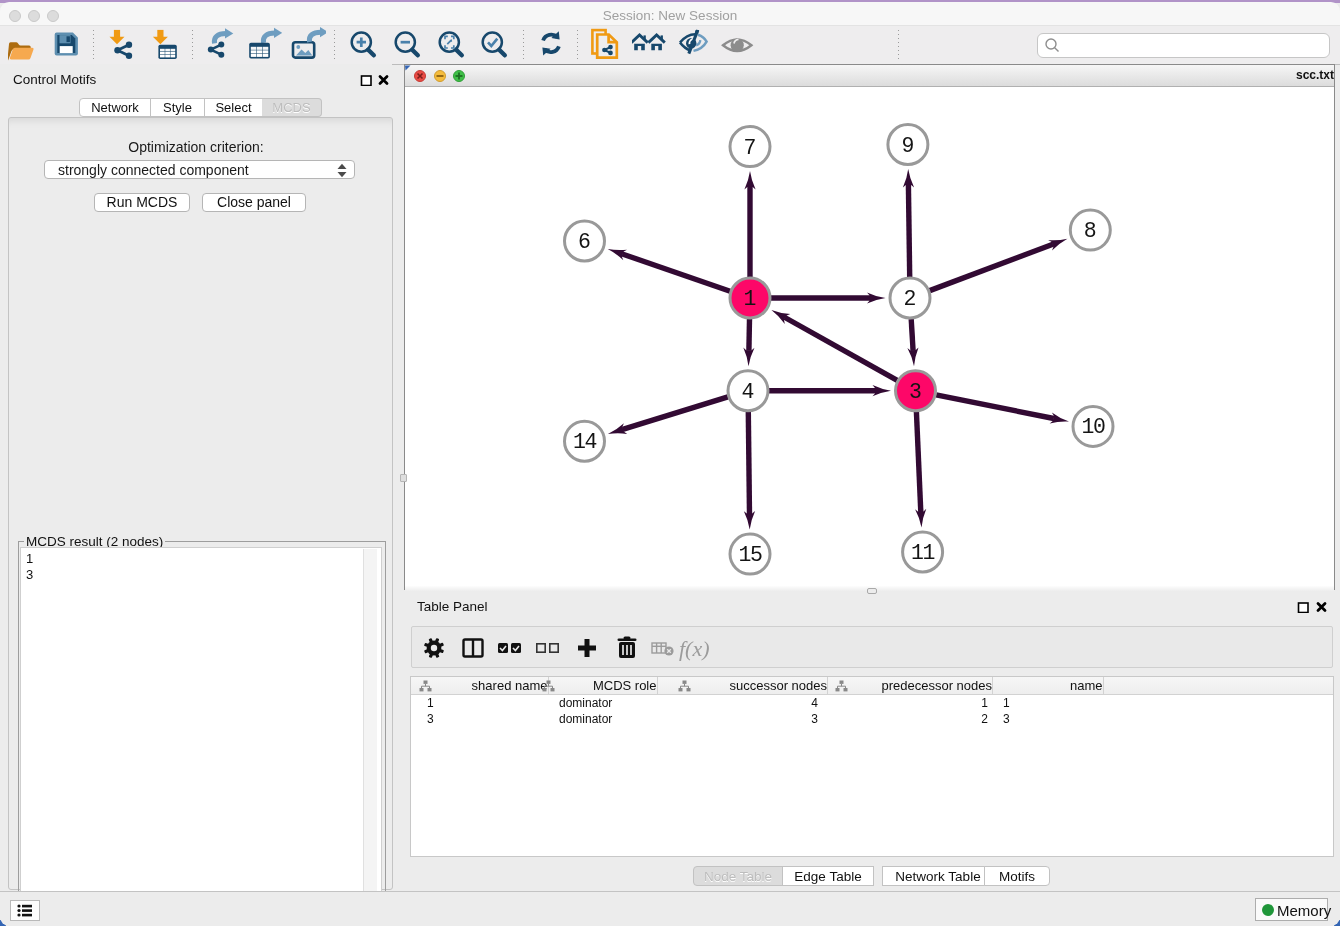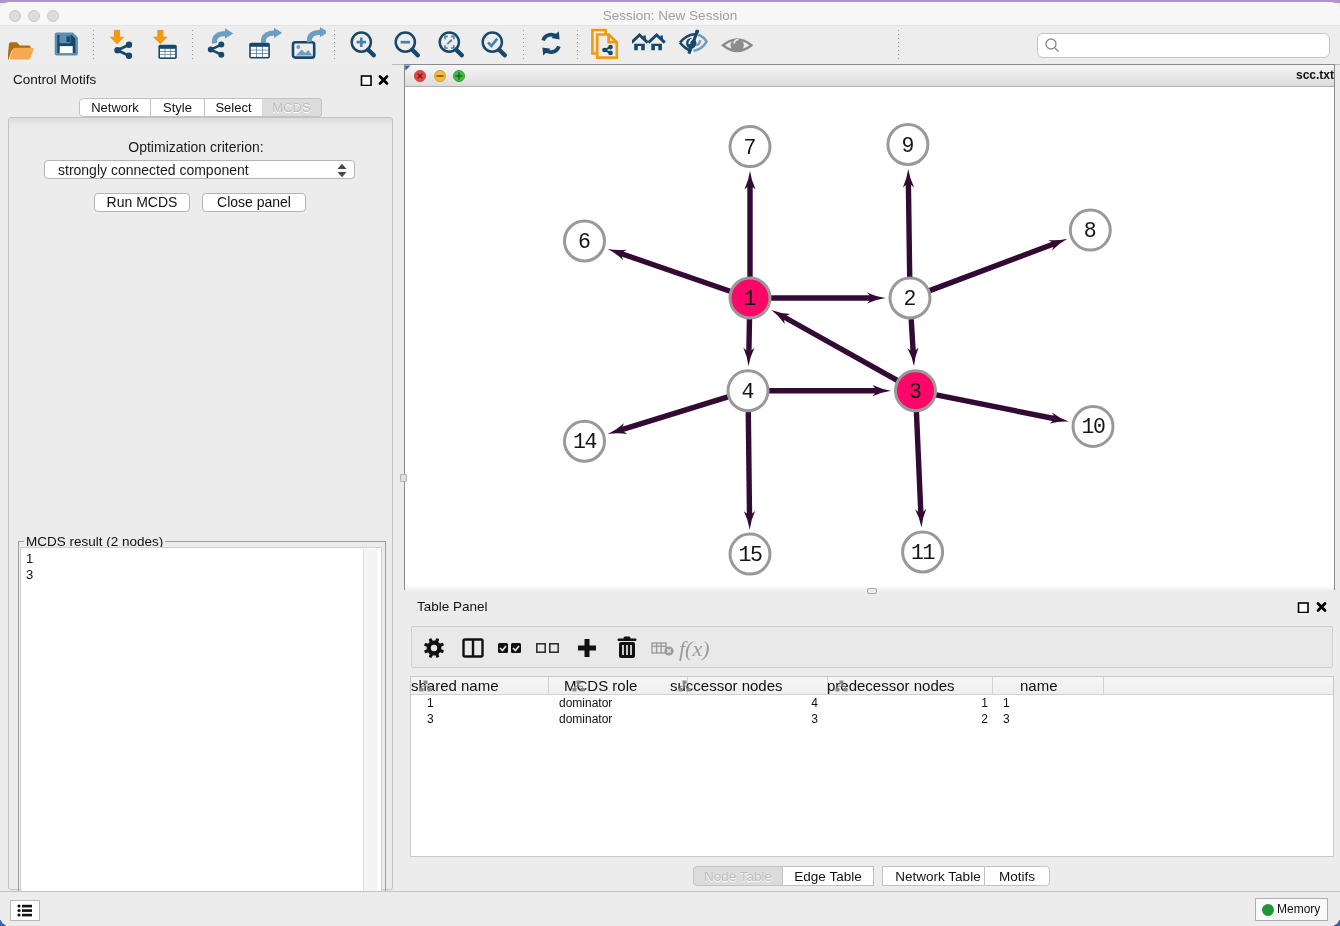--- a/index.html
+++ b/index.html
@@ -58,33 +58,33 @@
 
 #tpanel{left:404px;top:592px;width:932px;height:299px;background:#ececec;}
 #tphead{position:absolute;left:13px;top:7px;font-size:13.5px;color:#111;}
 #tptoolbar{position:absolute;left:7px;top:34px;width:922px;height:42px;
  background:#e9e9e9;border:1px solid #cfcfcf;box-sizing:border-box;border-radius:2px;}
 #tgrid{position:absolute;left:6px;top:84px;width:924px;height:181px;background:#fff;
  border:1px solid #c8c8c8;box-sizing:border-box;}
 #thead{position:absolute;left:0;top:0;width:100%;height:18px;
  background:linear-gradient(#f6f6f6,#eeeeee);border-bottom:1px solid #d2d2d2;box-sizing:border-box;}
 .hcell{position:absolute;top:0;height:17px;border-right:1px solid #d2d2d2;
- font-size:15px;color:#111;text-align:left;line-height:17px;}
+ font-size:13px;color:#111;text-align:right;line-height:17px;}
 .trow{position:absolute;font-size:12px;color:#111;height:16px;line-height:16px;}
 
 .btab{position:absolute;top:0;height:20px;box-sizing:border-box;background:#fff;
  border:1px solid #c2c2c2;font-size:13.5px;color:#111;text-align:center;line-height:19px;}
 
 #statusbar{left:0;top:891px;width:1340px;height:35px;background:#ececec;
  border-top:1px solid #c3c3c3;}
 #listbtn{position:absolute;left:10px;top:8px;width:28px;height:19px;background:#fdfdfd;
  border:1px solid #b9b9b9;}
 #membtn{position:absolute;left:1255px;top:6px;width:73px;height:23px;background:#fafafa;
  border:1px solid #adadad;box-sizing:border-box;}
-#membtn span{position:absolute;left:21px;top:3px;font-size:12px;color:#111;}
+#membtn span{position:absolute;left:21px;top:3px;font-size:15px;color:#111;}
 #membtn i{position:absolute;left:6px;top:5px;width:12px;height:12px;border-radius:50%;
  background:#1f9639;font-style:normal;}
 .graytext{color:#bdbdbd !important;text-shadow:0 1px 0 #fff;}
 </style></head>
 <body>
 <div id="purple" class="abs"></div>
 <div id="titlebar" class="abs">
  <div class="tl" style="left:9px"></div>
  <div class="tl" style="left:28px"></div>
  <div class="tl" style="left:47px"></div>
@@ -396,21 +396,21 @@
       </svg>
     </div>
  <div id="tgrid">
   <div id="thead">
         <div class="hcell" style="left:0px;width:136.5px;"><svg style="position:absolute;left:8px;top:3px" width="13" height="12" viewBox="0 0 13 12">
 <rect x="4.5" y="0.5" width="4" height="3.4" fill="#888"></rect>
 <rect x="0.5" y="8" width="4" height="3.4" fill="#888"></rect>
 <rect x="8.5" y="8" width="4" height="3.4" fill="#888"></rect>
 <path d="M6.5 4 v2.2 M2.5 8 v-1.8 h8 v1.8" fill="none" stroke="#888" stroke-width="1"></path>
 </svg>shared name</div>
-        <div class="hcell" style="left:153px;width:122.5px;"><svg style="position:absolute;left:8px;top:3px" width="13" height="12" viewBox="0 0 13 12">
+        <div class="hcell" style="left:123px;width:122.5px;"><svg style="position:absolute;left:8px;top:3px" width="13" height="12" viewBox="0 0 13 12">
 <rect x="4.5" y="0.5" width="4" height="3.4" fill="#888"></rect>
 <rect x="0.5" y="8" width="4" height="3.4" fill="#888"></rect>
 <rect x="8.5" y="8" width="4" height="3.4" fill="#888"></rect>
 <path d="M6.5 4 v2.2 M2.5 8 v-1.8 h8 v1.8" fill="none" stroke="#888" stroke-width="1"></path>
 </svg>MCDS role</div>
         <div class="hcell" style="left:259px;width:157px;"><svg style="position:absolute;left:8px;top:3px" width="13" height="12" viewBox="0 0 13 12">
 <rect x="4.5" y="0.5" width="4" height="3.4" fill="#888"></rect>
 <rect x="0.5" y="8" width="4" height="3.4" fill="#888"></rect>
 <rect x="8.5" y="8" width="4" height="3.4" fill="#888"></rect>
 <path d="M6.5 4 v2.2 M2.5 8 v-1.8 h8 v1.8" fill="none" stroke="#888" stroke-width="1"></path>

